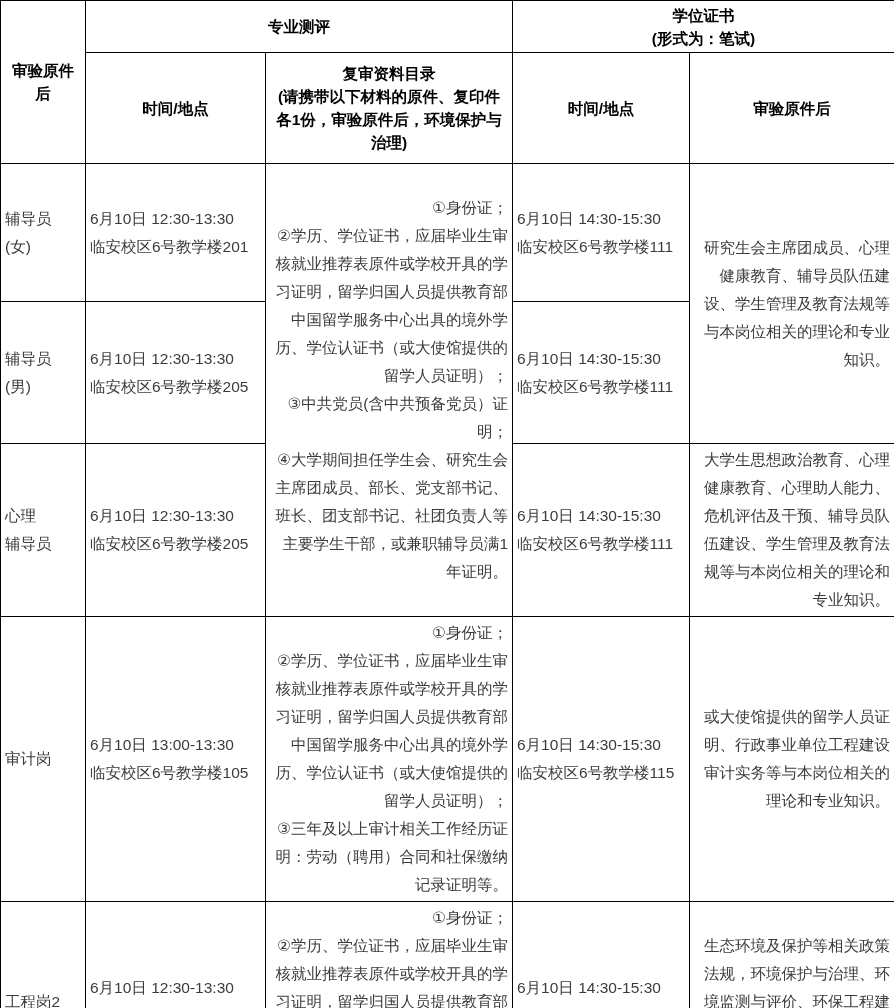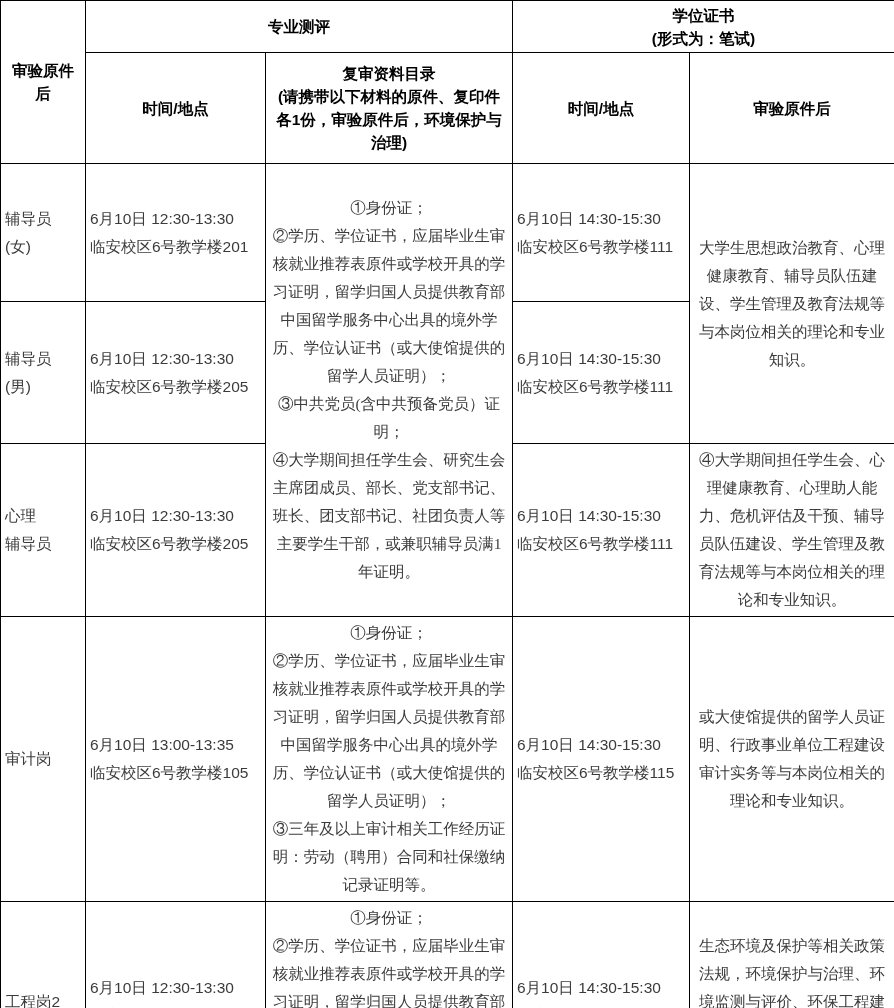--- a/index.html
+++ b/index.html
@@ -32,22 +32,21 @@
     color: #000000;
     font-weight: bold;
     text-align: center;
     line-height: 23px;
     padding: 2px 6px;
   }
   td.center {
     text-align: left;
   }
   td.left {
-    text-align: center;
-    font-family: Liberation Serif, serif;
+    text-align: right;
   }
   
   tr.hrow1  { height: 52px; }
   tr.hrow2  { height: 111px; }
   tr.brow1  { height: 138px; }
   tr.brow2  { height: 142px; }
   tr.brow3  { height: 135px; }
   tr.brow4  { height: 254px; }
   tr.brow5  { height: 176px; }
 </style>
@@ -83,45 +82,45 @@
       <td class="center">辅导员
 (女)</td>
       <td class="center">6月10日 12:30-13:30
 临安校区6号教学楼201</td>
       <td class="left" rowspan="3">①身份证；
 ②学历、学位证书，应届毕业生审核就业推荐表原件或学校开具的学习证明，留学归国人员提供教育部中国留学服务中心出具的境外学历、学位认证书（或大使馆提供的留学人员证明）；
 ③中共党员(含中共预备党员）证明；
 ④大学期间担任学生会、研究生会主席团成员、部长、党支部书记、班长、团支部书记、社团负责人等主要学生干部，或兼职辅导员满1年证明。</td>
       <td class="center">6月10日 14:30-15:30
 临安校区6号教学楼111</td>
-      <td class="left" rowspan="2">大学生思想政治教育、心理健康教育、辅导员队伍建设、学生管理及教育法规等与本岗位相关的理论和专业知识。</td>
+      <td class="left" rowspan="2">研究生会主席团成员、心理健康教育、辅导员队伍建设、学生管理及教育法规等与本岗位相关的理论和专业知识。</td>
     </tr>
 
     <tr class="brow2">
       <td class="center">辅导员
 (男)</td>
       <td class="center">6月10日 12:30-13:30
 临安校区6号教学楼205</td>
       <td class="center">6月10日 14:30-15:30
 临安校区6号教学楼111</td>
     </tr>
 
     <tr class="brow3">
       <td class="center">心理
 辅导员</td>
       <td class="center">6月10日 12:30-13:30
 临安校区6号教学楼205</td>
       <td class="center">6月10日 14:30-15:30
 临安校区6号教学楼111</td>
-      <td class="left">④大学期间担任学生会、心理健康教育、心理助人能力、危机评估及干预、辅导员队伍建设、学生管理及教育法规等与本岗位相关的理论和专业知识。</td>
+      <td class="left">大学生思想政治教育、心理健康教育、心理助人能力、危机评估及干预、辅导员队伍建设、学生管理及教育法规等与本岗位相关的理论和专业知识。</td>
     </tr>
 
     <tr class="brow4">
       <td class="center">审计岗</td>
-      <td class="center">6月10日 13:00-13:35
+      <td class="center">6月10日 13:00-13:30
 临安校区6号教学楼105</td>
       <td class="left">①身份证；
 ②学历、学位证书，应届毕业生审核就业推荐表原件或学校开具的学习证明，留学归国人员提供教育部中国留学服务中心出具的境外学历、学位认证书（或大使馆提供的留学人员证明）；
 ③三年及以上审计相关工作经历证明：劳动（聘用）合同和社保缴纳记录证明等。</td>
       <td class="center">6月10日 14:30-15:30
 临安校区6号教学楼115</td>
       <td class="left">或大使馆提供的留学人员证明、行政事业单位工程建设审计实务等与本岗位相关的理论和专业知识。</td>
     </tr>
 
     <tr class="brow5">

